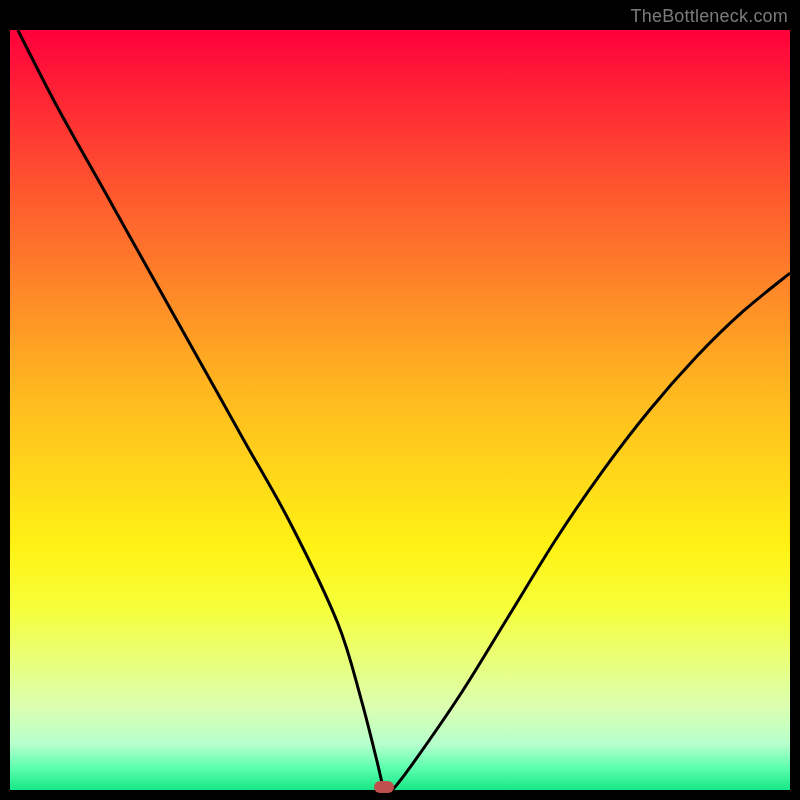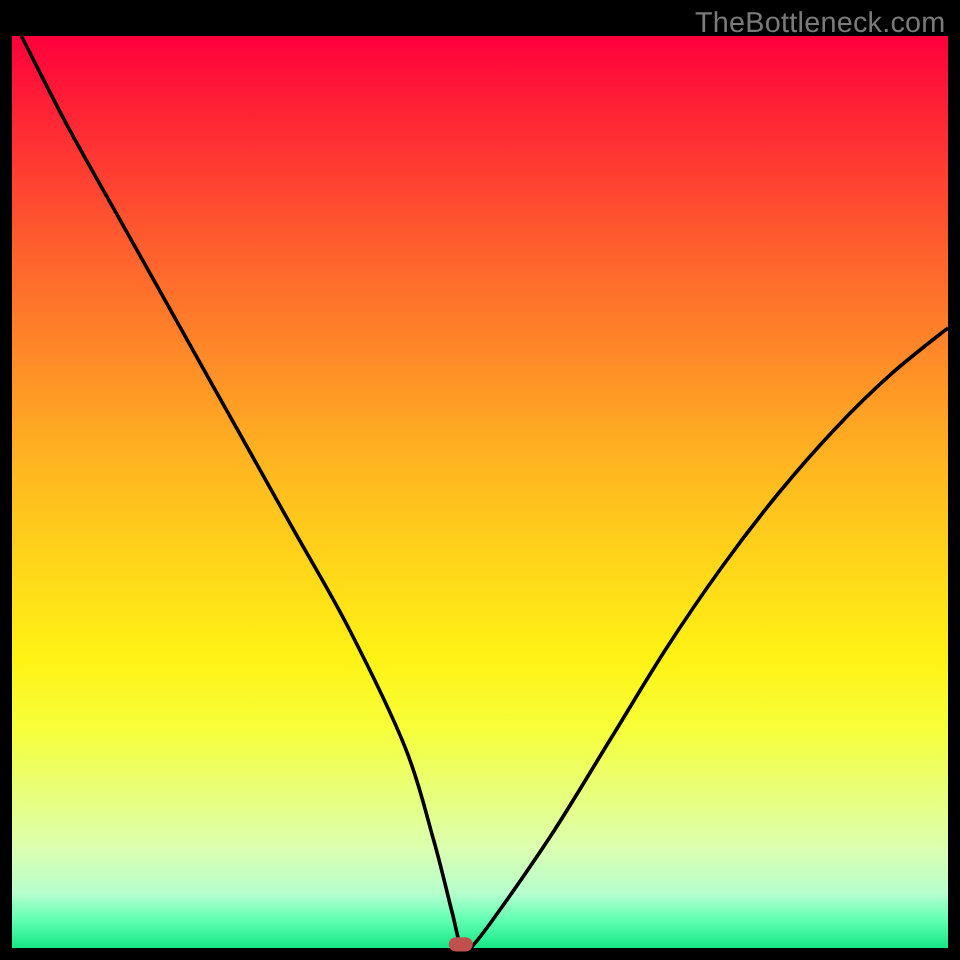--- a/index.html
+++ b/index.html
@@ -30,21 +30,21 @@
       #dcffb0 89%,
       #b6ffcd 94%,
       #5fffb0 97%,
       #17e787 100%);
   }
   .attribution {
     position: absolute;
     right: 12px;
     top: 6px;
     color: #7a7a7a;
-    font-size: 24px;
+    font-size: 18px;
     letter-spacing: 0.2px;
     text-align: center;
   }
   svg.curve {
     position: absolute;
     left: 10px;
     top: 30px;
     width: 780px;
     height: 760px;
     pointer-events: none;

